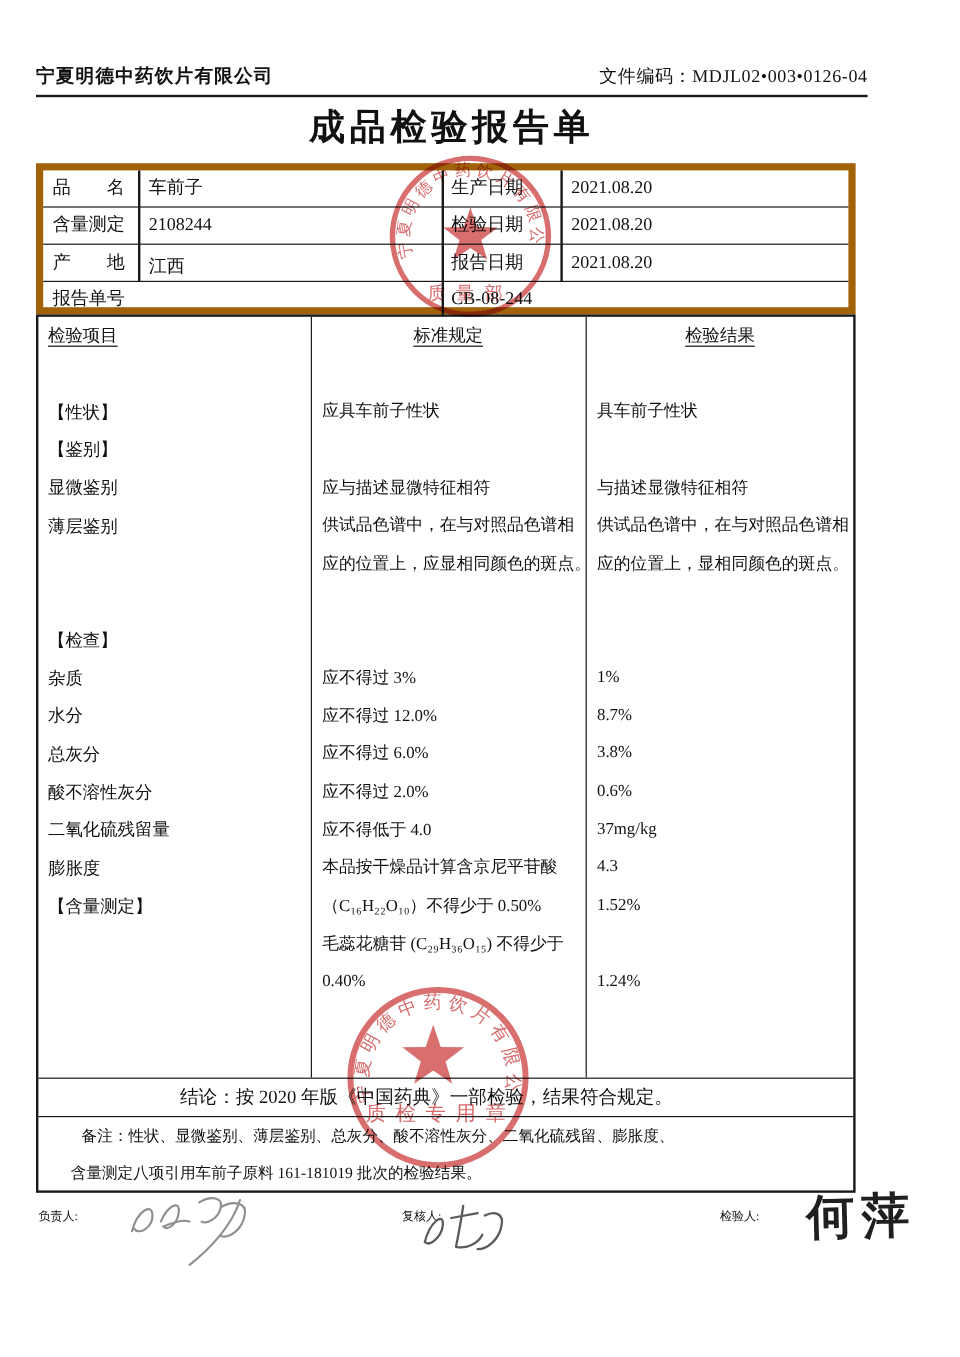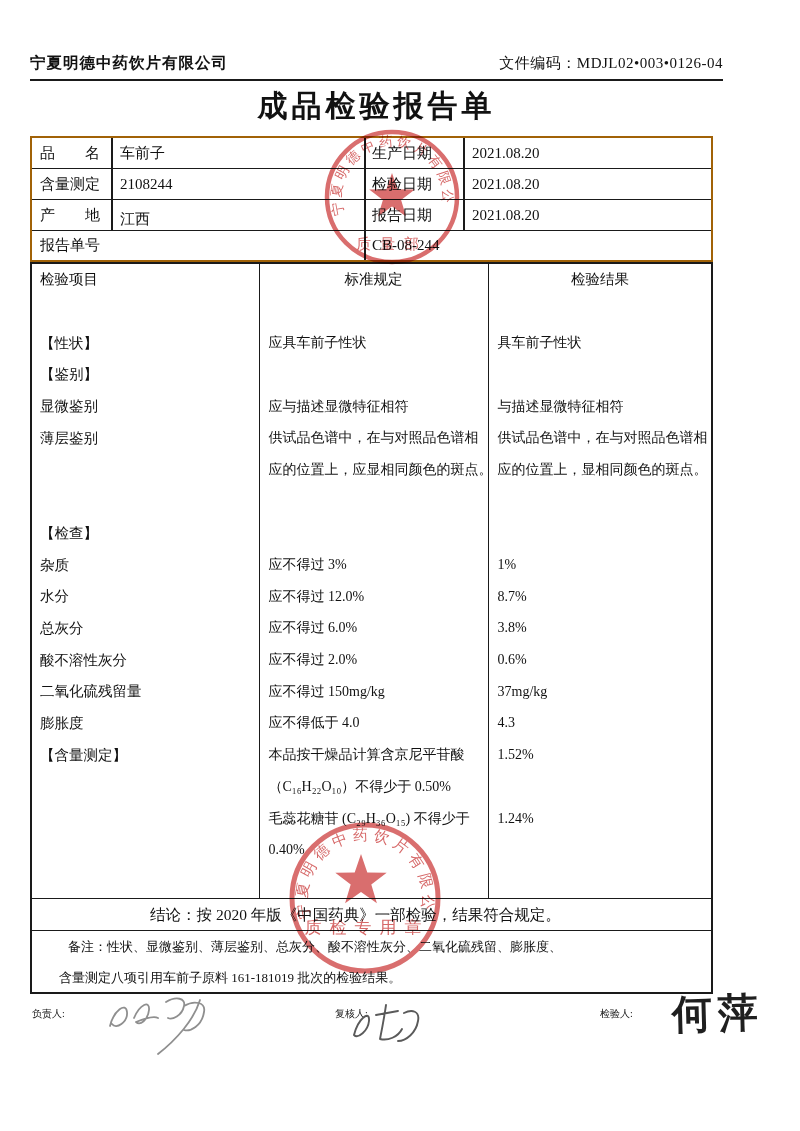--- a/index.html
+++ b/index.html
@@ -12,37 +12,37 @@
 
   
   #company{left:30px;top:53px;font-size:15.5px;font-weight:600;letter-spacing:1px;
     font-family:"Liberation Sans","DejaVu Sans",sans-serif;}
   #doccode{right:77px;top:54px;font-size:15px;letter-spacing:.5px;}
   #header-rule{left:30px;top:79px;width:693px;height:2px;background:#1a1a1a;}
   #title{left:30px;top:86px;width:693px;text-align:center;font-size:30px;font-weight:bold;
     letter-spacing:4px;font-family:Liberation Mono, monospace;}
 
   
-  #info-table{left:30px;top:136px;width:683px;height:126px;border:2px solid #a16207;box-sizing:border-box;}
+  #info-table{left:30px;top:136px;width:683px;height:126px;border:6px solid #a16207;box-sizing:border-box;}
   #info-table .hline{position:absolute;left:0;width:100%;height:1.5px;background:#1a1a1a;}
   #info-table .vline{position:absolute;top:0;width:1.5px;background:#1a1a1a;}
   #info-table .cell{position:absolute;height:31px;line-height:31px;font-size:15px;white-space:nowrap;}
 
   
   #main-table{left:30px;top:262px;width:683px;height:732px;border:2px solid #1a1a1a;box-sizing:border-box;}
   .col{position:absolute;top:0;height:634px;}
   #col-items   {left:0;      width:226px;}
   #col-standard{left:227.5px;width:228px;}
   #col-result  {left:456.5px;width:223px;}
   .vline-main{position:absolute;top:0;height:634px;width:1.5px;background:#1a1a1a;}
   .slot{height:31.7px;display:flex;align-items:center;white-space:nowrap;}
   #col-items .slot{padding-left:8px;font-size:14.5px;}
   #col-standard .slot,#col-result .slot{padding-left:9px;font-size:14px;}
   #col-standard .slot:first-child,#col-result .slot:first-child{justify-content:center;padding-left:0;font-size:14.5px;}
-  .slot:first-child span{text-underline-offset:4px;}
+  .slot:first-child span{text-decoration:underline;text-underline-offset:4px;}
   #conclusion-row{position:absolute;left:0;top:634px;width:100%;height:32px;border-top:1.5px solid #1a1a1a;
      box-sizing:border-box;line-height:31px;font-size:15.5px;padding-left:118px;white-space:nowrap;}
   #remark-row{position:absolute;left:0;top:666px;width:100%;height:66px;border-top:1.5px solid #1a1a1a;
      box-sizing:border-box;font-size:13px;}
   #remark-row .r1{padding-left:36px;line-height:31px;white-space:nowrap;}
   #remark-row .r2{padding-left:4px;line-height:31px;white-space:nowrap;margin-left:23px;}
 
   
   .sig-label{font-size:10px;top:1007px;white-space:nowrap;}
   #inspector-name{left:672px;top:986px;font-size:40px;letter-spacing:6px;color:#1f1f1f;
@@ -188,23 +188,20 @@
         <span>应不得过 3%</span>
       </div>
       <div class="slot">
         <span>应不得过 12.0%</span>
       </div>
       <div class="slot">
         <span>应不得过 6.0%</span>
       </div>
       <div class="slot">
         <span>应不得过 2.0%</span>
-      </div>
-      <div class="slot">
-        <span>应不得过 150mg/kg</span>
       </div>
       <div class="slot">
         <span>应不得低于 4.0</span>
       </div>
       <div class="slot">
         <span>本品按干燥品计算含京尼平苷酸</span>
       </div>
       <div class="slot">
         <span>（C₁₆H₂₂O₁₀）不得少于 0.50%</span>
       </div>

